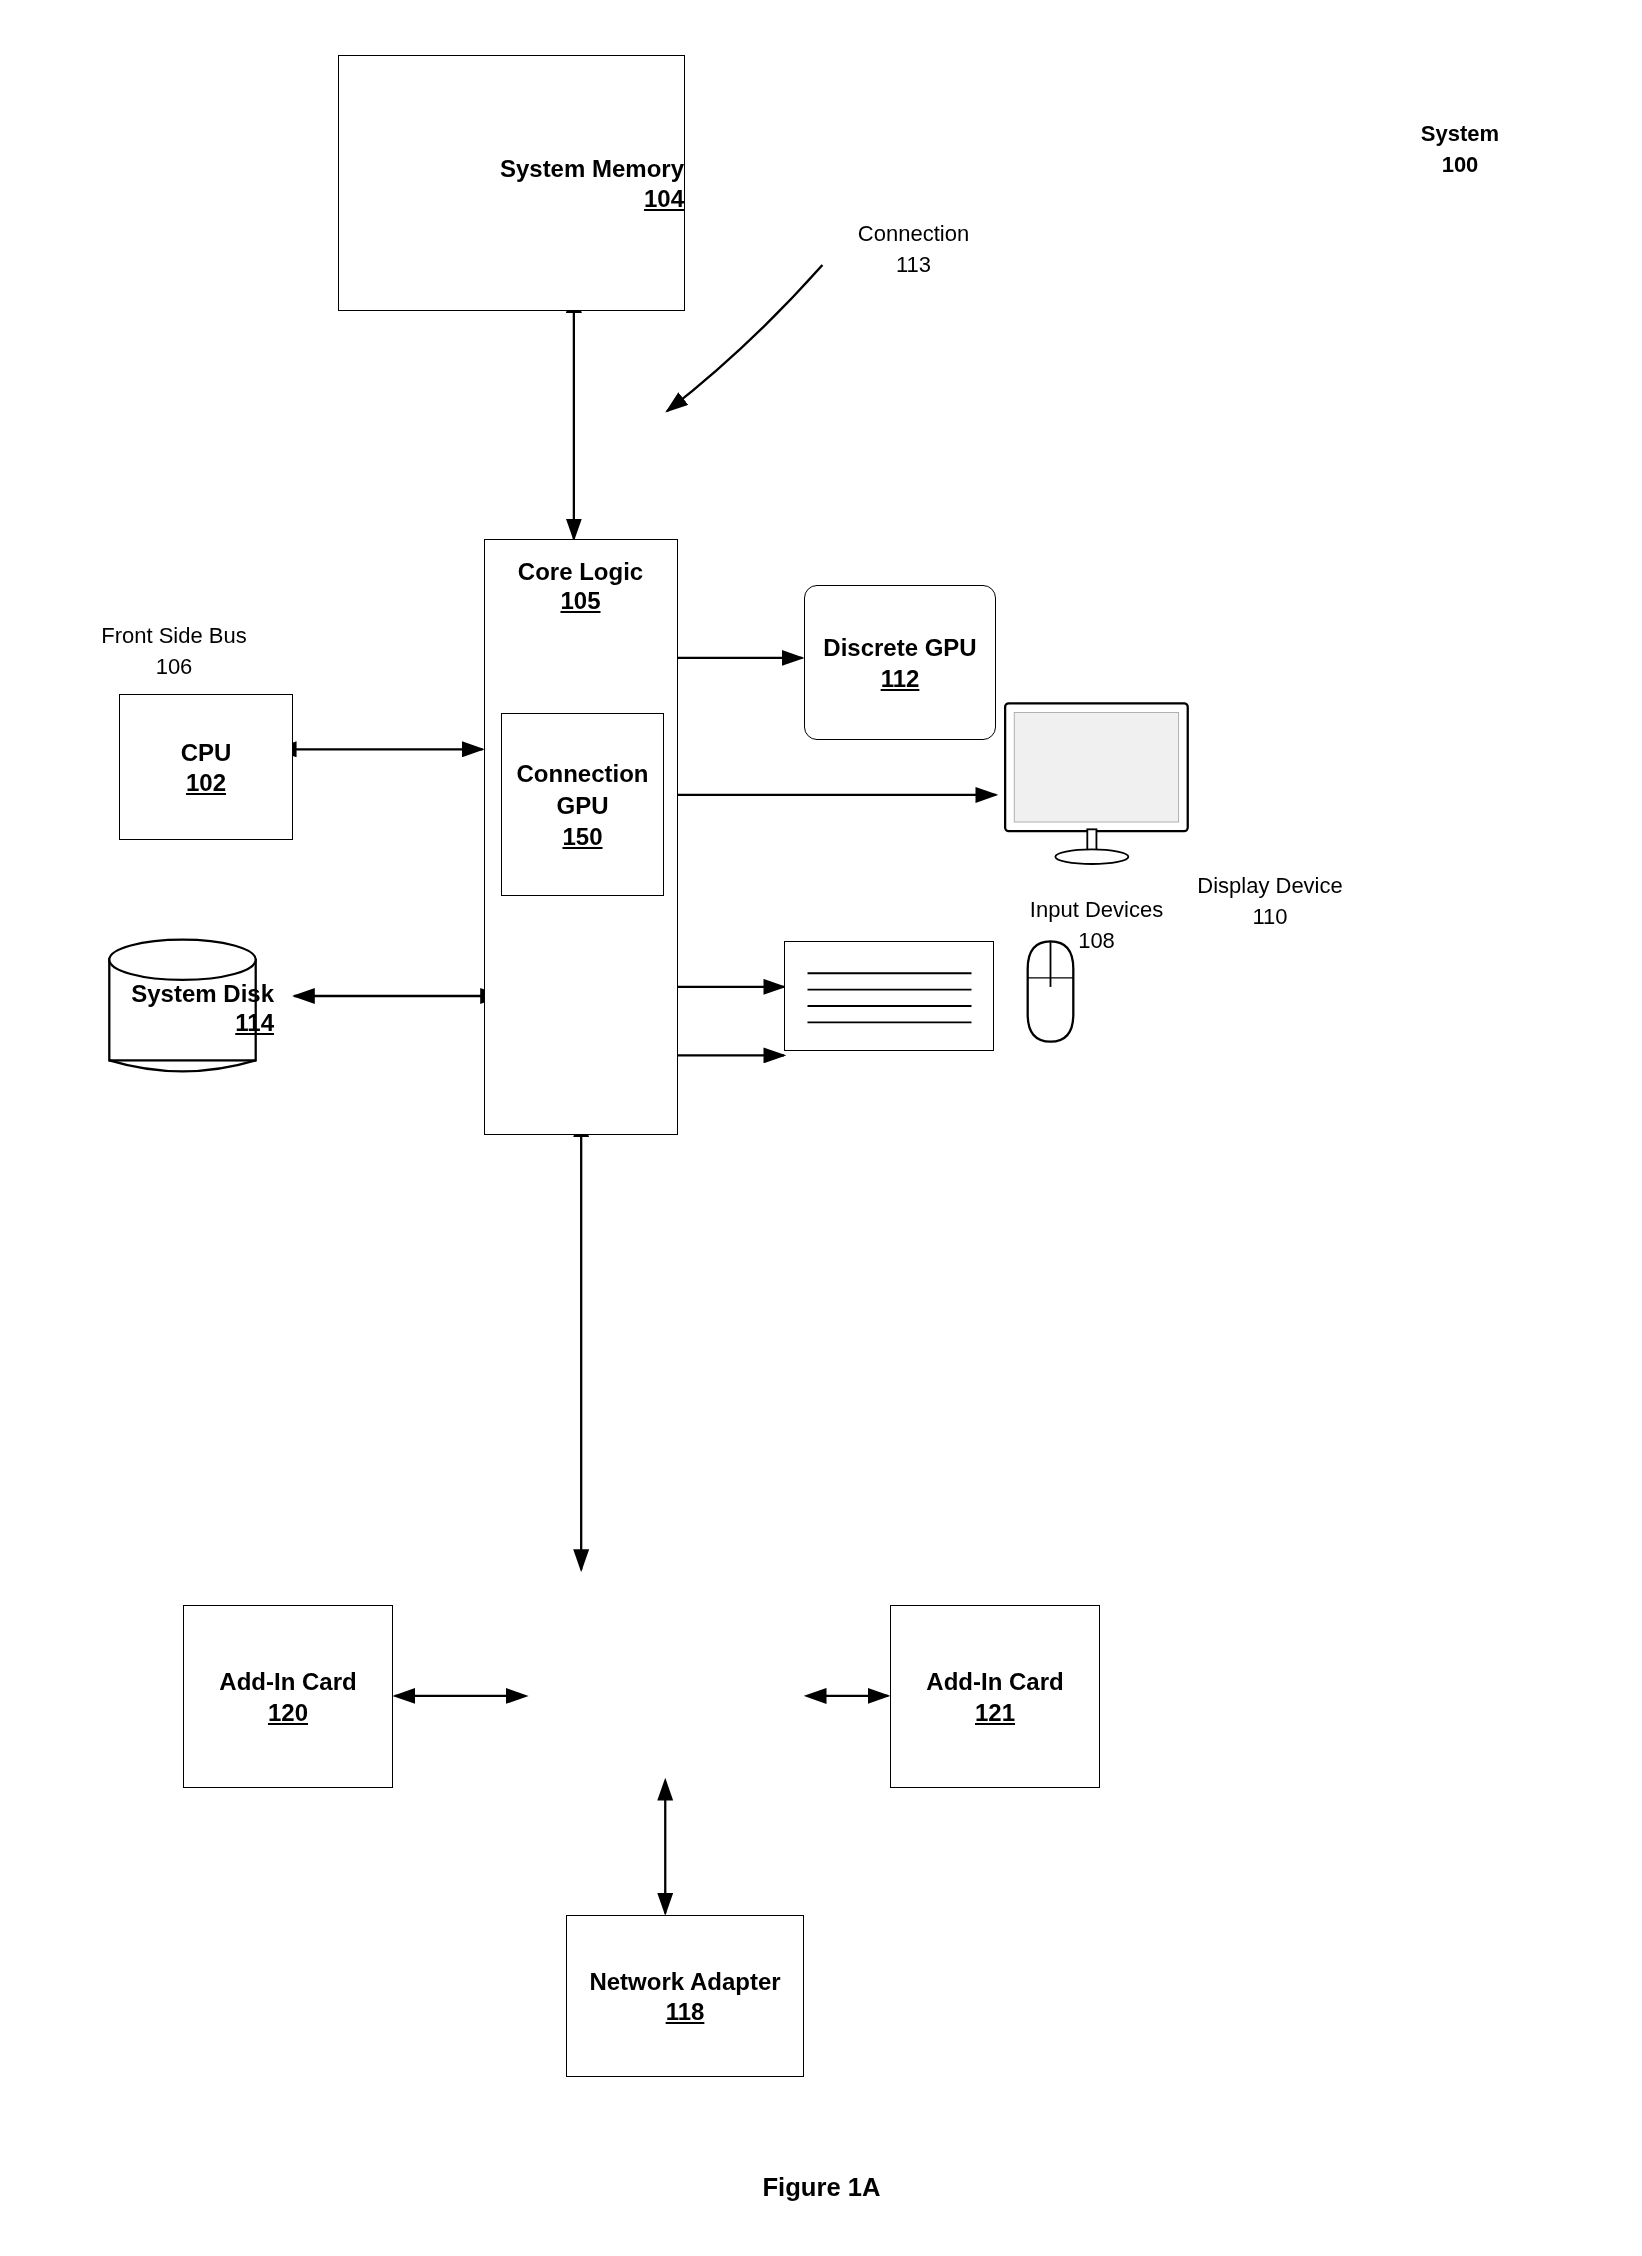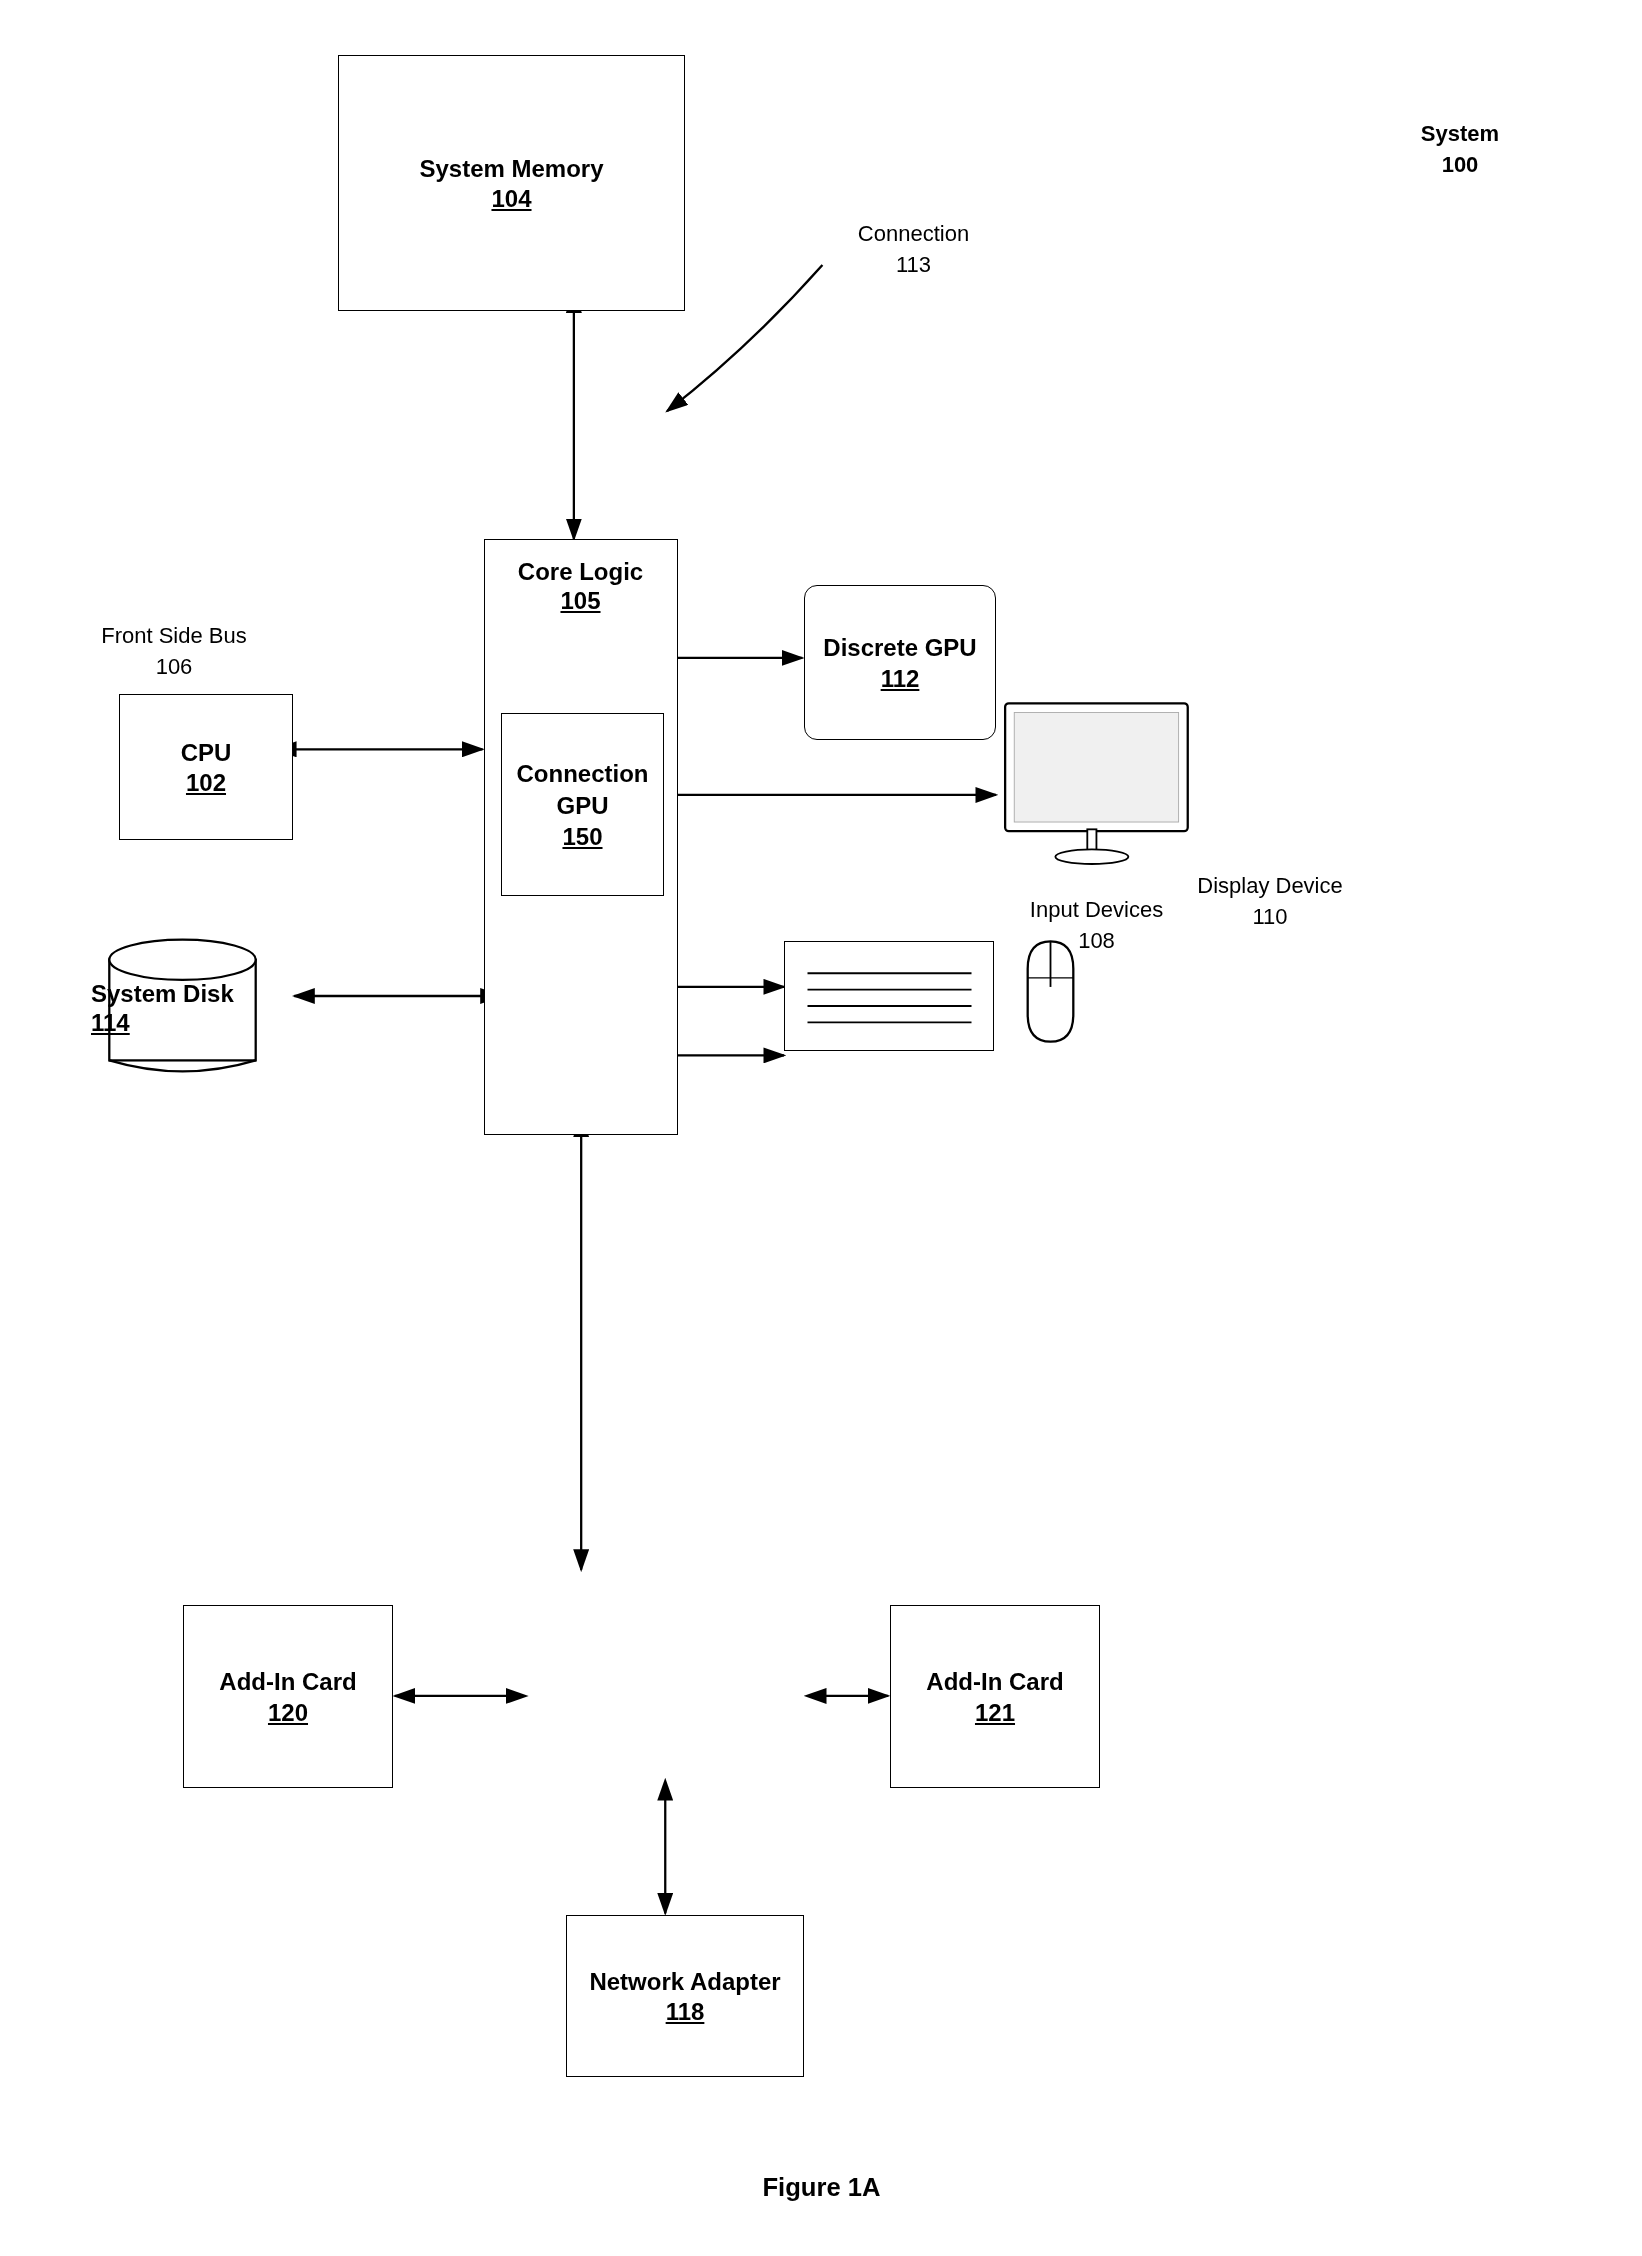--- a/index.html
+++ b/index.html
@@ -109,21 +109,21 @@
     <line x1="636" y1="1242" x2="636" y2="1718" stroke="#000" stroke-width="2.5" marker-end="url(#arrowhead)" marker-start="url(#arrowhead-end)"></line>
 
     <line x1="556" y1="1856" x2="432" y2="1856" stroke="#000" stroke-width="2.5" marker-end="url(#arrowhead)" marker-start="url(#arrowhead-end)"></line>
 
     <line x1="902" y1="1856" x2="972" y2="1856" stroke="#000" stroke-width="2.5" marker-end="url(#arrowhead)" marker-start="url(#arrowhead-end)"></line>
 
     <line x1="728" y1="1968" x2="728" y2="2094" stroke="#000" stroke-width="2.5" marker-end="url(#arrowhead)" marker-start="url(#arrowhead-end)"></line>
 
   </svg>
 
-  <div class="box" style="left:338px; top:55px; width:347px; height:256px;">
+  <div class="box" style="left:338px; top:55px; width:347px; height:256px;align-items:flex-end;">
     <span class="box-title">System Memory</span>
     <span class="box-number">104</span>
   </div>
 
   <div class="label-text label-bold" style="right:110px; top:119px; width:146px;">
     <span>System</span><br>
     <span>100</span>
   </div>
 
   <div class="label-text" style="left:822px; top:219px; width:183px;">
@@ -179,21 +179,21 @@
 
   <div class="cylinder" style="left:91px; top:914px; width:183px; height:183px;">
     <svg width="183" height="183" viewBox="0 0 200 200">
 
       <rect x="20" y="50" width="160" height="110" stroke="#000" stroke-width="2.5" fill="#fff"></rect>
 
       <ellipse cx="100" cy="50" rx="80" ry="22" stroke="#000" stroke-width="2.5" fill="#fff"></ellipse>
 
       <path d="M 20 160 Q 100 184 180 160" stroke="#000" stroke-width="2.5" fill="none"></path>
     </svg>
-    <div style="position:absolute; top:64px; width:100%; text-align:left;">
+    <div style="position:absolute; top:64px; width:100%; text-align:right;">
       <span class="box-title">System Disk</span><br>
       <span class="box-number">114</span>
     </div>
   </div>
 
   <div style="position:absolute; left:784px; top:941px; width:210px; height:110px; border:1.8px solid #000; background:#fff; display:flex; align-items:center; justify-content:center;">
 
     <svg width="183" height="82" viewBox="0 0 200 90">
       <line x1="10" y1="20" x2="190" y2="20" stroke="#000" stroke-width="2"></line>
       <line x1="10" y1="38" x2="190" y2="38" stroke="#000" stroke-width="2"></line>

